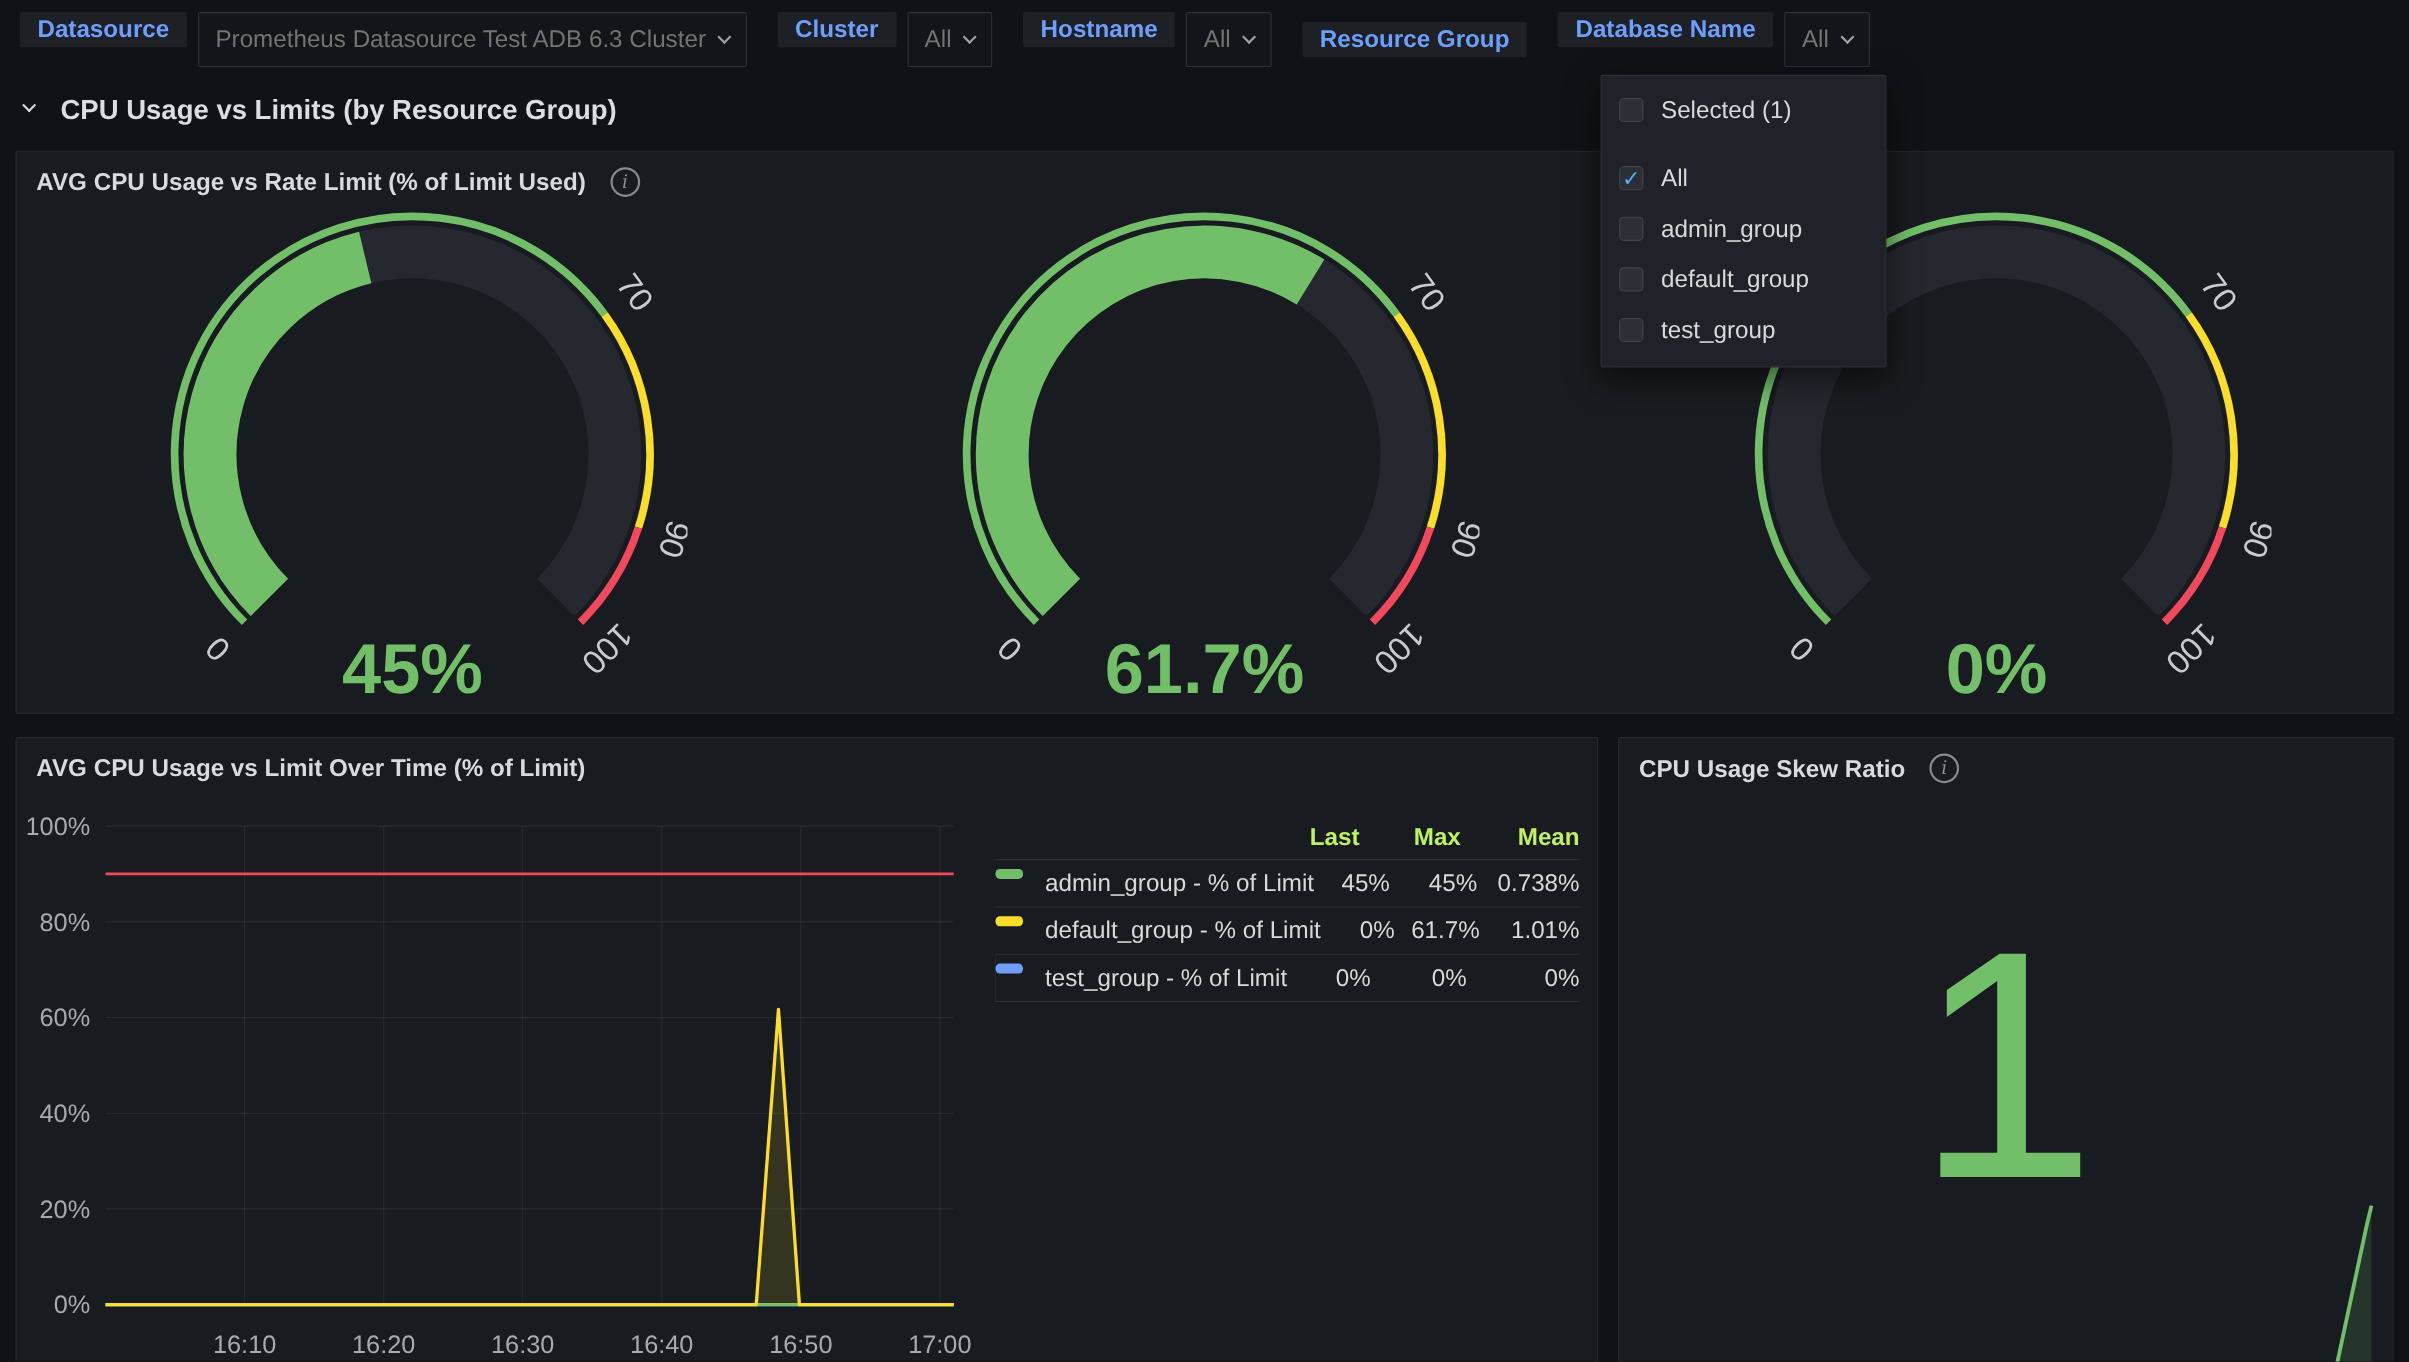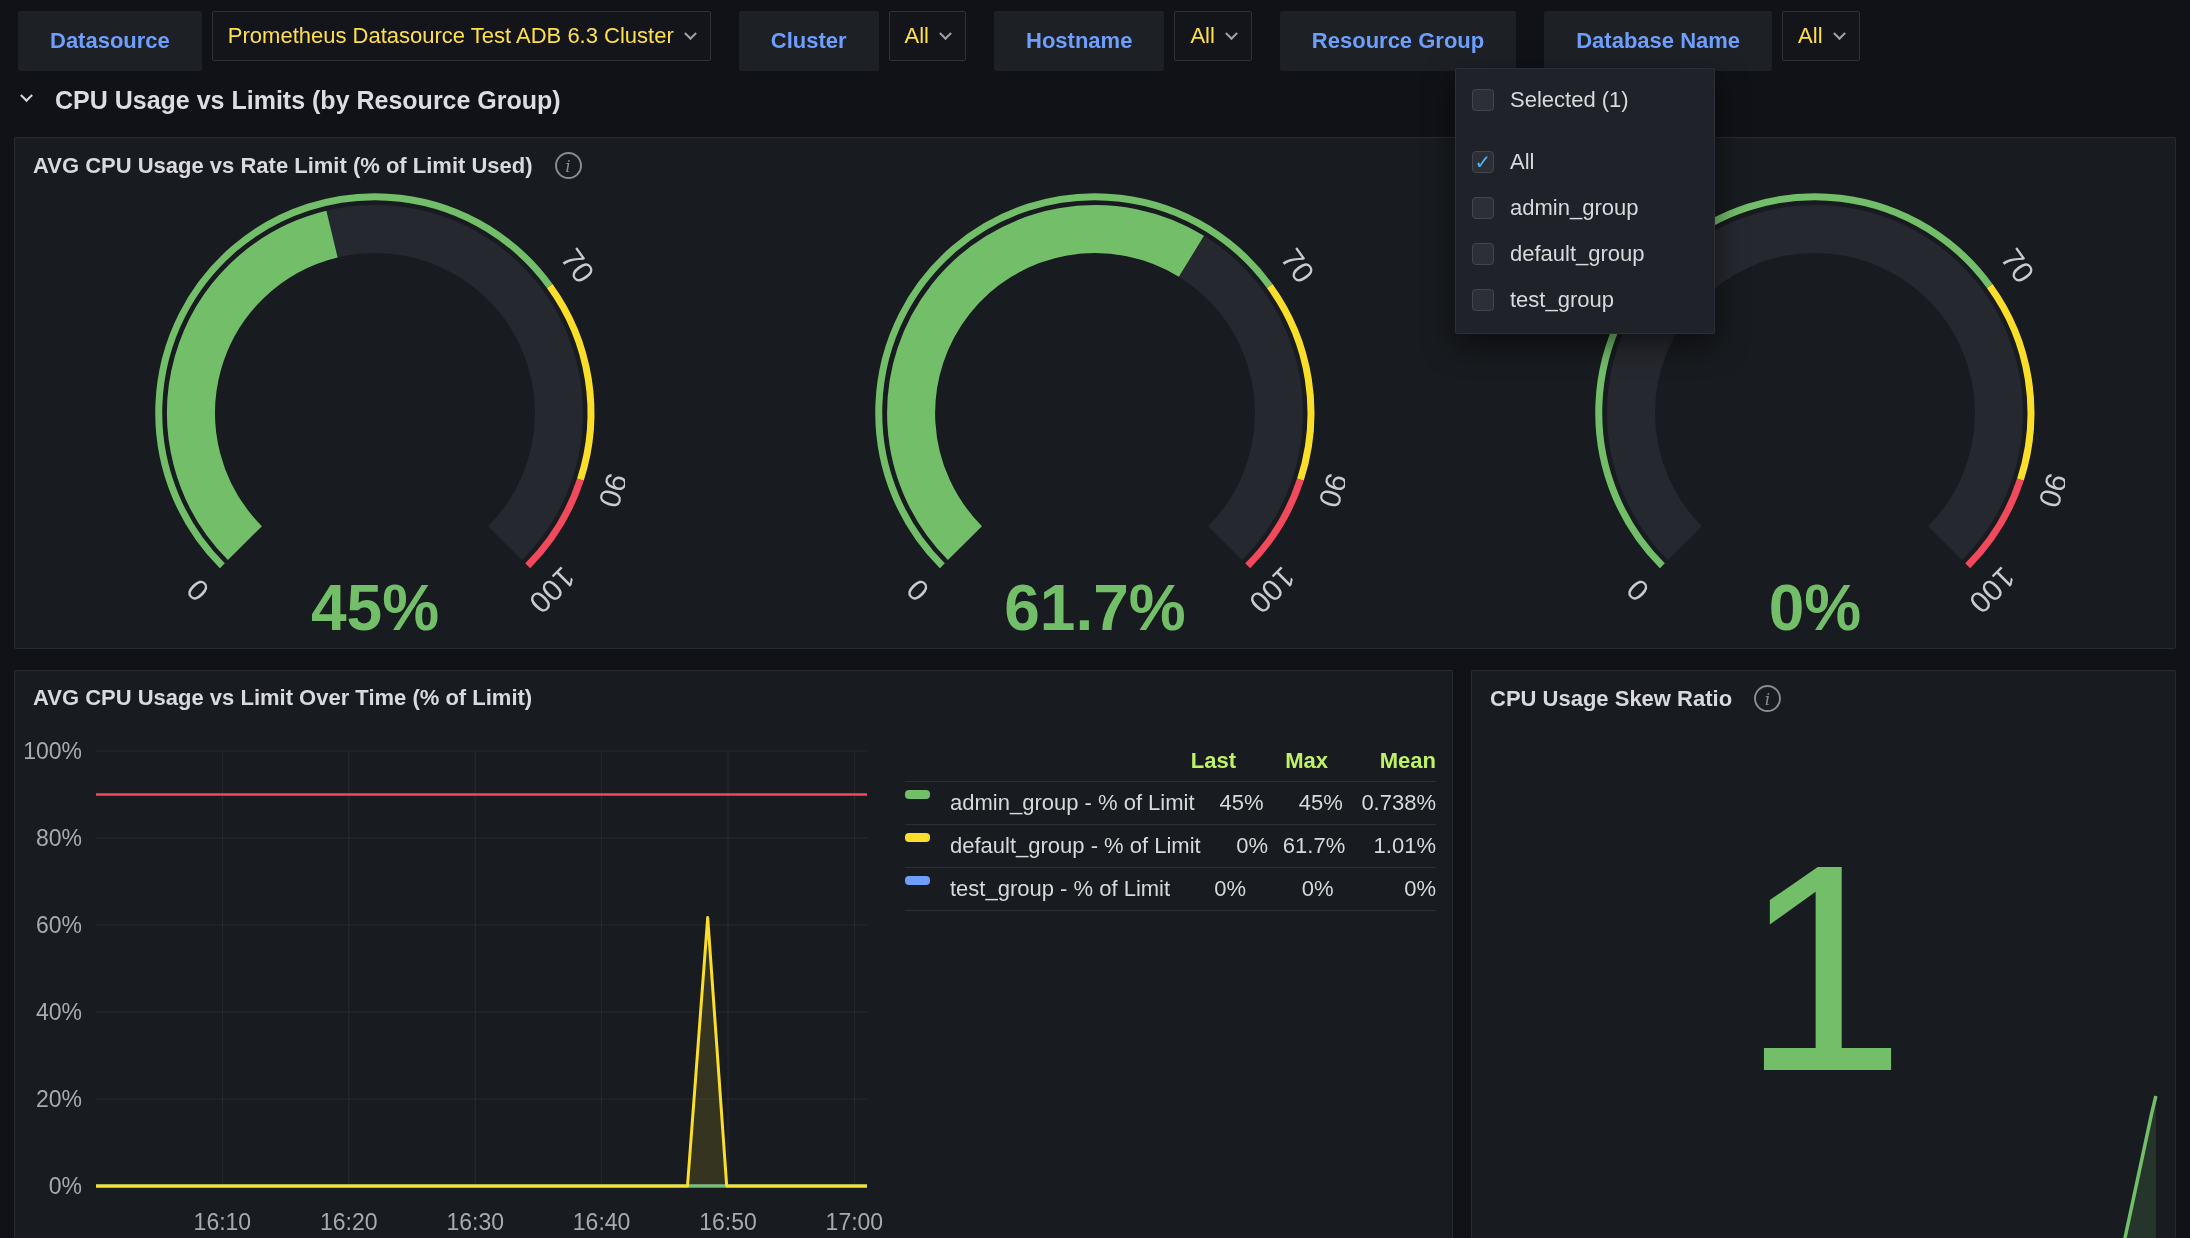--- a/index.html
+++ b/index.html
@@ -3,22 +3,22 @@
 <meta charset="utf-8">
 <style>
   * { margin:0; padding:0; box-sizing:border-box; }
   html,body { background:#0b0c0e; }
   body { font-family:"Liberation Sans","DejaVu Sans",sans-serif; }
   .app { position:relative; width:2190px; height:1238px; background:#111217; overflow:hidden; color:#d8d9da; }
 
   
   .toolbar { position:absolute; left:18px; top:11px; display:flex; align-items:center; }
   .pair { display:flex; gap:10px; margin-right:28px; }
-  .var-label { height:60px; display:flex; align-items:center; padding:0 32px; background:#1d2025; border-radius:2px; color:#6e9fff; font-size:22px; font-weight:600; white-space:nowrap; }
-  .var-value { height:50px; display:flex; align-items:center; gap:12px; padding:0 15px; background:#14151a; border:1px solid #2e3138; border-radius:2px; color:#fde047; font-size:22px; white-space:nowrap; cursor:pointer; }
+  .var-label { height:32px; display:flex; align-items:center; padding:0 16px; background:#1d2025; border-radius:2px; color:#6e9fff; font-size:22px; font-weight:600; white-space:nowrap; }
+  .var-value { height:50px; display:flex; align-items:center; gap:12px; padding:0 15px; background:#14151a; border:1px solid #2e3138; border-radius:2px; color:#737373; font-size:22px; white-space:nowrap; cursor:pointer; }
   .chev { width:9px; height:9px; border-right:2px solid #9fa1a8; border-bottom:2px solid #9fa1a8; transform:rotate(45deg) translate(-2px,-2px); display:inline-block; }
   .var-input-wrap { position:relative; height:50px; width:232px; background:#111217; border:2px solid #5794f2; border-radius:2px; display:flex; align-items:center; }
   .var-input-wrap input { width:100%; height:100%; background:transparent; border:none; outline:none; color:#d8d9da; font-size:22px; padding:0 12px; font-family:inherit; }
   .var-input-wrap input::placeholder { color:#7b8087; }
   .fake-caret { position:absolute; left:10px; top:11px; width:2px; height:28px; background:#e6e7ea; }
 
   
   .menu { position:absolute; left:1455px; top:68px; width:260px; background:#1f2228; border:1px solid #2c2f36; border-radius:2px; box-shadow:0 10px 30px rgba(0,0,0,.55); padding:8px 0 10px 0; z-index:20; }
   .menu-row { display:flex; align-items:center; gap:16px; padding:10px 16px; font-size:22px; color:#d8d9da; cursor:pointer; }
   .menu-row.summary { padding-bottom:18px; margin-bottom:8px; }

